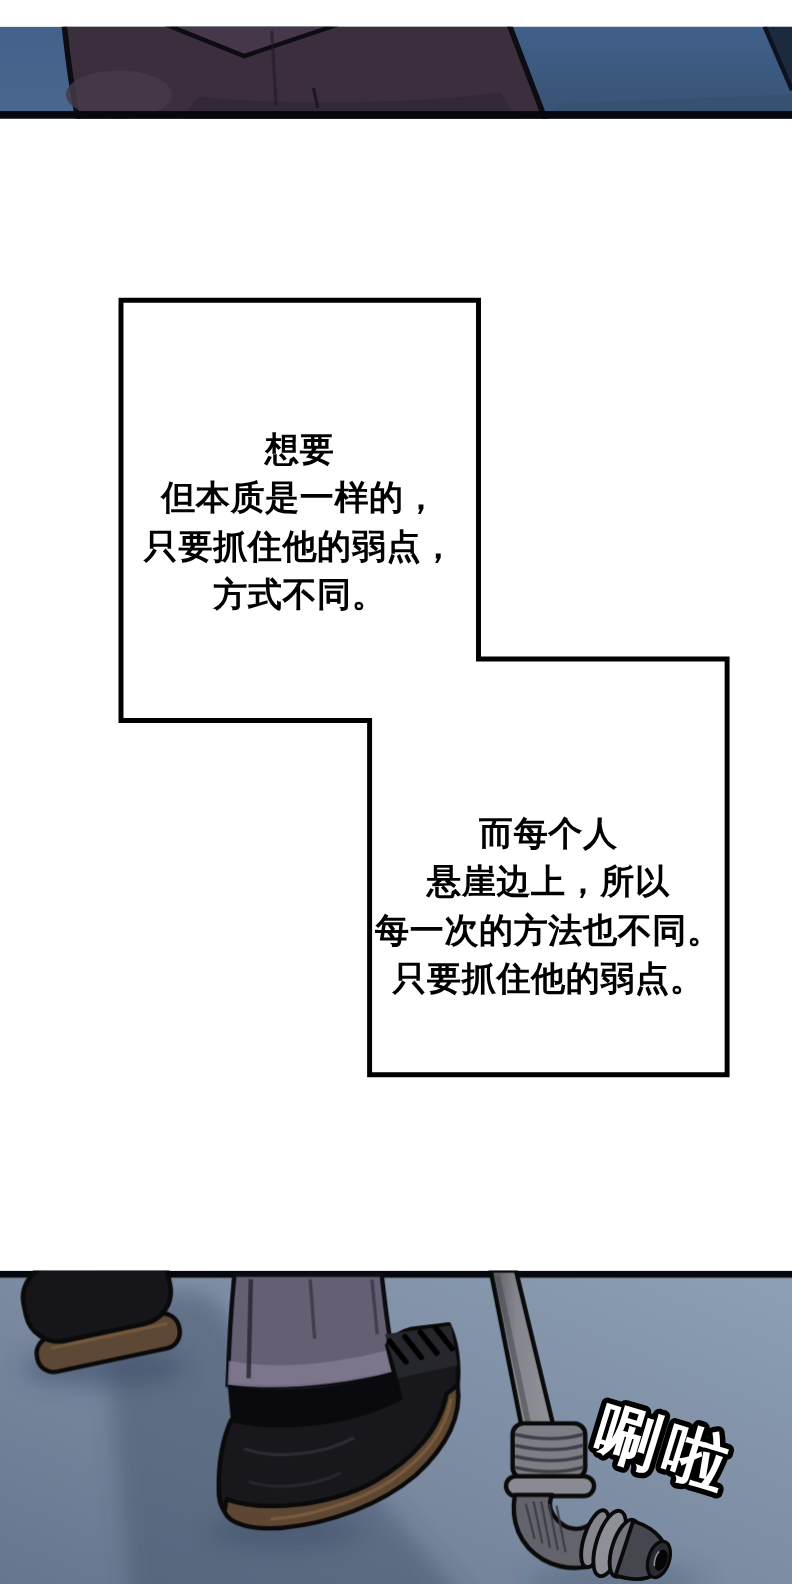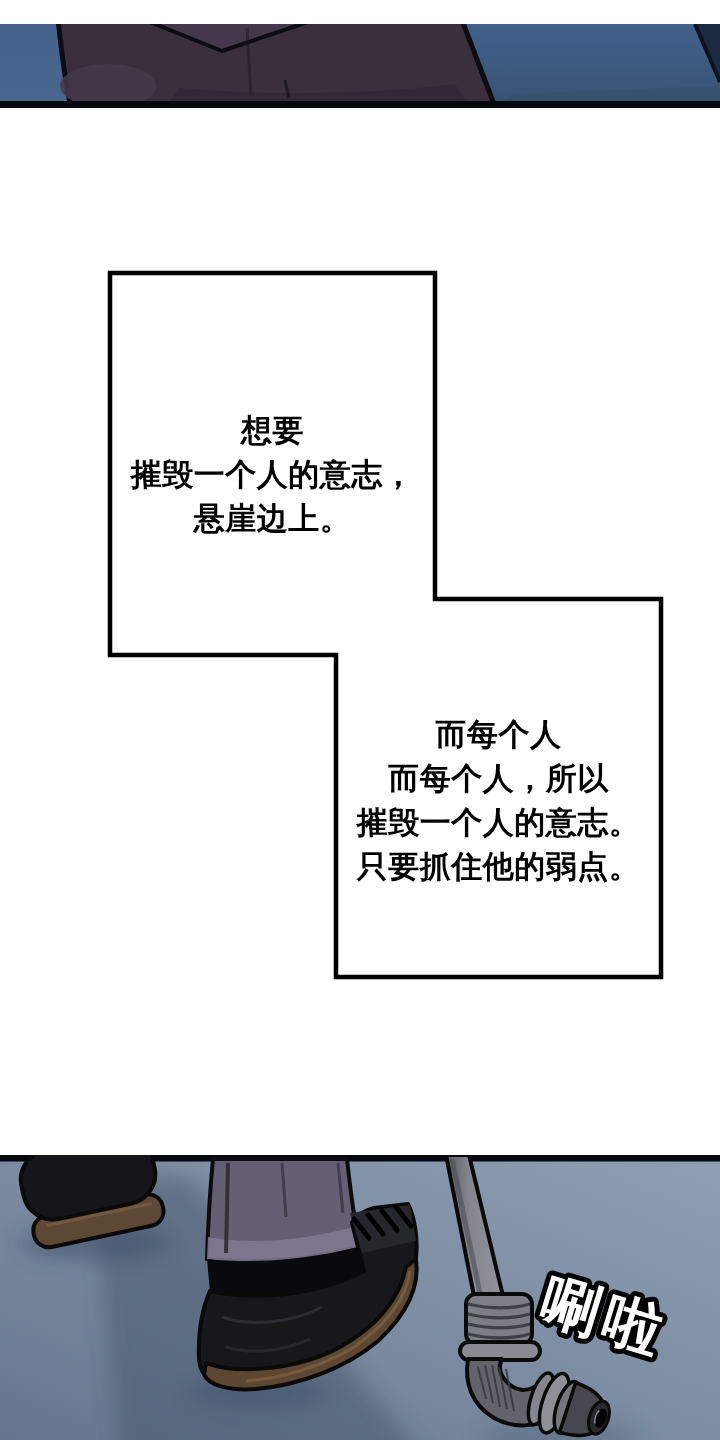--- a/index.html
+++ b/index.html
@@ -20,21 +20,21 @@
     display:flex;flex-direction:column;
     justify-content:center;align-items:center;
     text-align:center;
     color:#000;
     font-weight:bold;
     font-size:31px;
     line-height:44px;
     letter-spacing:0.5px;
   }
   #narration-box-1{left:110px;top:249px;width:325px;height:382px;padding-top:22px;box-sizing:border-box;}
-  #narration-box-2{left:336px;top:575px;width:325px;height:378px;padding-top:26px;box-sizing:border-box;}
+  #narration-box-2{left:336px;top:598px;width:325px;height:378px;padding-top:26px;box-sizing:border-box;}
   .narration .line{white-space:nowrap;}
 </style>
 </head>
 <body>
 
 <div class="page">
 
   <svg id="top-panel" class="panel-svg" width="720" height="84" viewBox="0 0 720 84">
     <defs>
       <linearGradient id="tpArm" x1="0" y1="0" x2="0" y2="1">
@@ -65,28 +65,29 @@
 
     <rect x="0" y="77" width="720" height="7" fill="#06080e"></rect>
   </svg>
 
   <svg id="boxes-outline" class="panel-svg" width="720" height="1440" viewBox="0 0 720 1440">
     <polygon points="110,249 435,249 435,575 661,575 661,953 336,953 336,631 110,631" fill="#ffffff" stroke="#000000" stroke-width="4.5" stroke-linejoin="miter"></polygon>
   </svg>
 
   <div class="narration" id="narration-box-1">
     <div class="line">想要</div>
-    <div class="line">摧毁一个人的意志，</div>
-    <div class="line">悬崖边上。</div>
+    <div class="line">但本质是一样的，</div>
+    <div class="line">只要抓住他的弱点，</div>
+    <div class="line">方式不同。</div>
   </div>
 
   <div class="narration" id="narration-box-2">
     <div class="line">而每个人</div>
-    <div class="line">而每个人，所以</div>
-    <div class="line">摧毁一个人的意志。</div>
+    <div class="line">悬崖边上，所以</div>
+    <div class="line">每一次的方法也不同。</div>
     <div class="line">只要抓住他的弱点。</div>
   </div>
 
   <svg id="bottom-panel" class="panel-svg" width="720" height="309" viewBox="0 0 720 309">
     <defs>
       <linearGradient id="bpFloor" x1="0" y1="1" x2="1" y2="0">
         <stop offset="0" stop-color="#64748c"></stop>
         <stop offset="0.45" stop-color="#7a89a0"></stop>
         <stop offset="1" stop-color="#8da0b4"></stop>
       </linearGradient>

